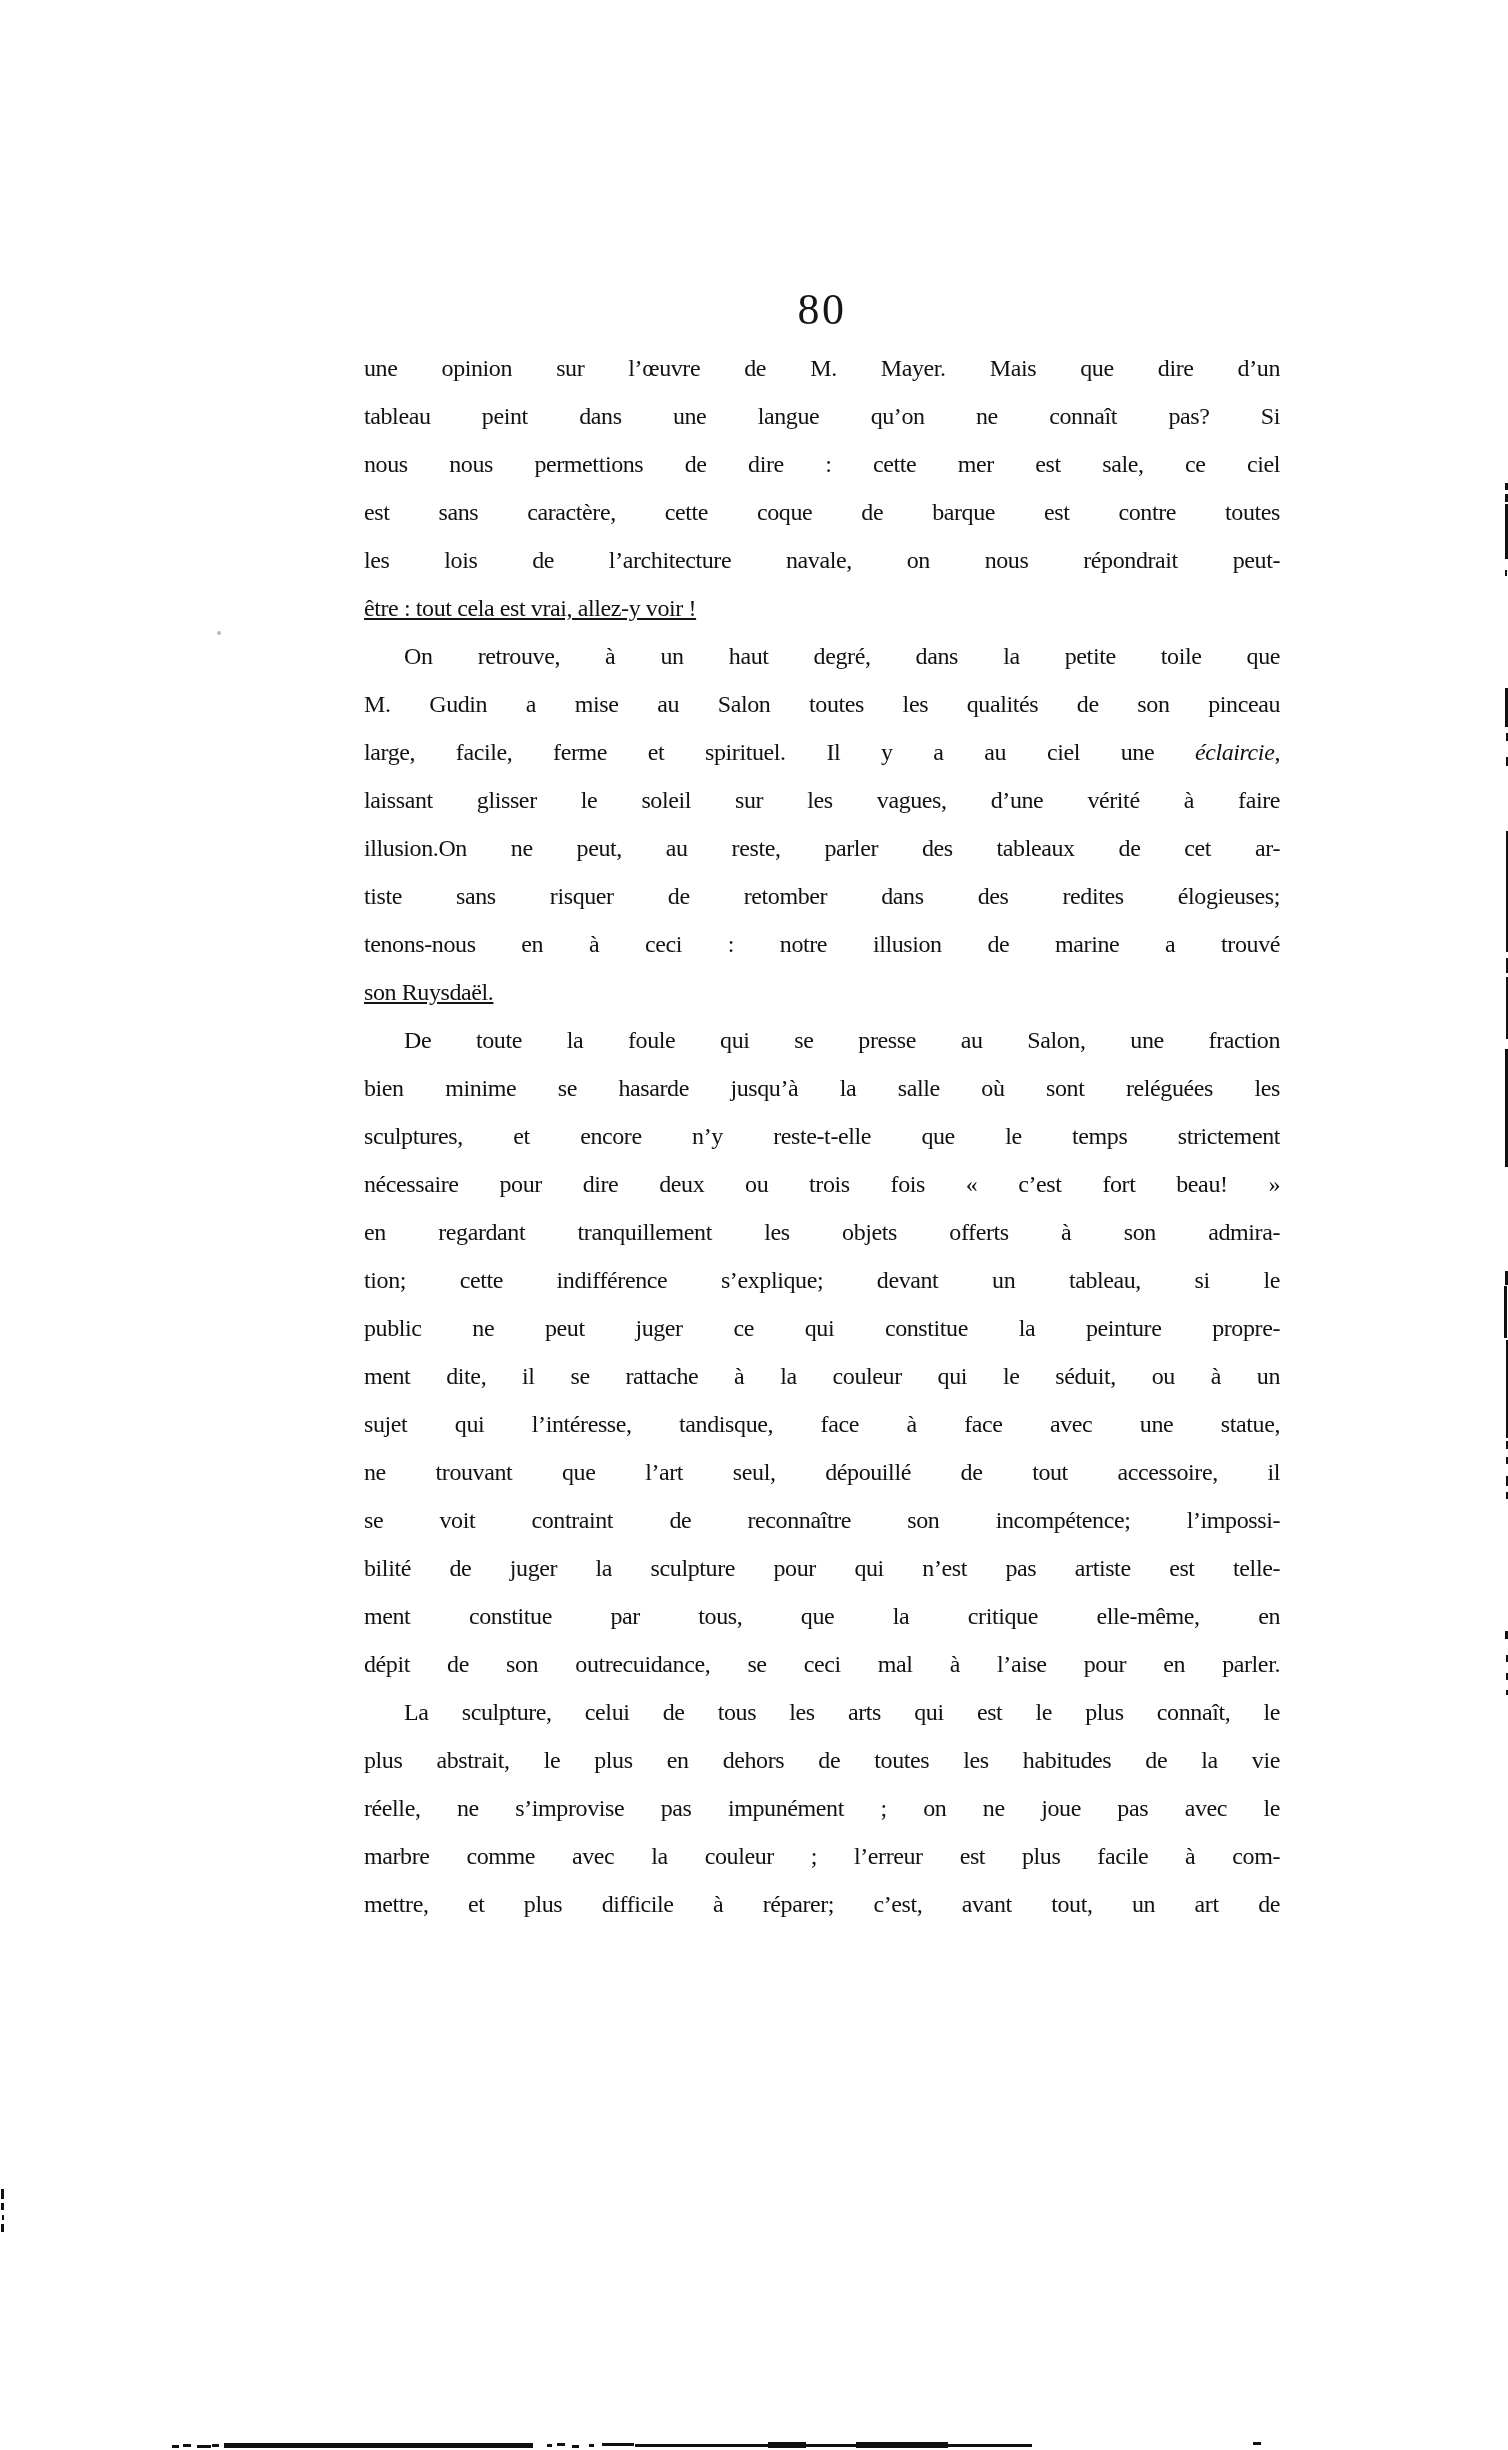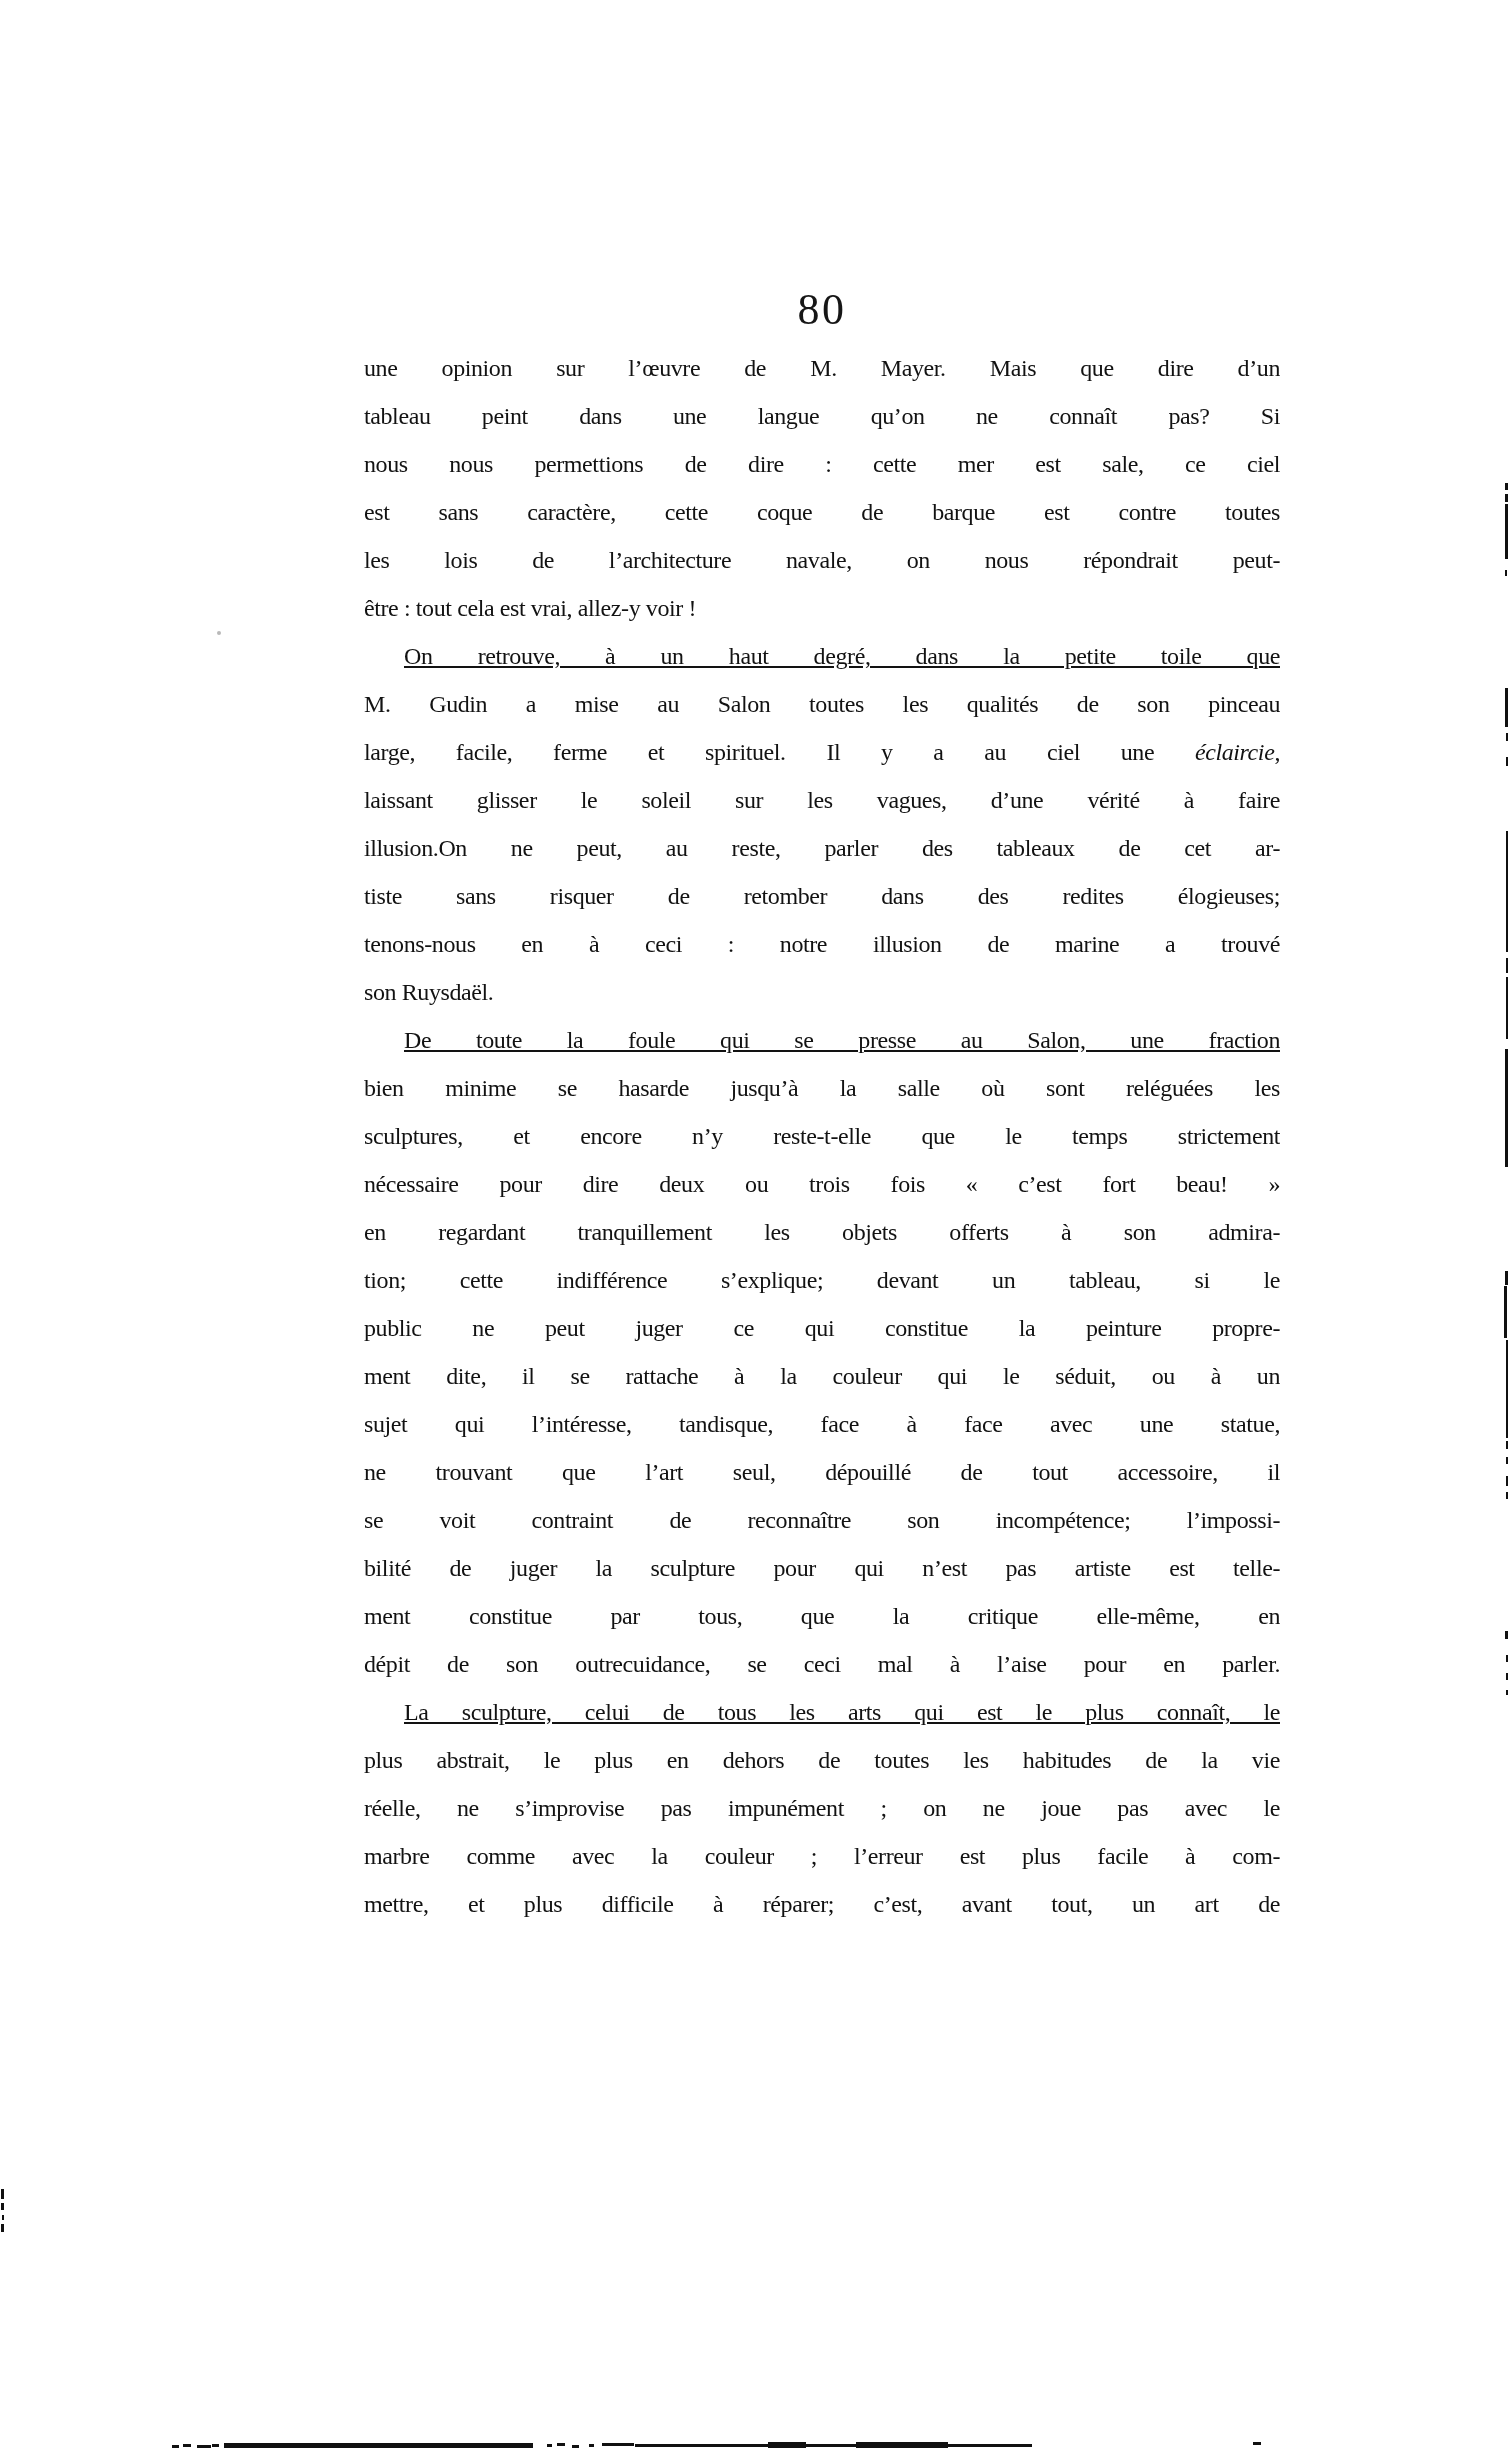--- a/index.html
+++ b/index.html
@@ -32,22 +32,22 @@
     height: 48px;
     line-height: 48px;
     font-size: 24px;
     letter-spacing: -0.4px;
     text-align: justify;
     text-align-last: justify;
     text-justify: inter-word;
     overflow: hidden;
     white-space: normal;
   }
-  .line.nojust { text-align: center; text-align-last: left; }
-  .line.indent { text-indent: 40px; text-decoration: underline; }
+  .line.nojust { text-align: center; text-align-last: left; text-decoration: underline; }
+  .line.indent { text-indent: 40px; }
   .line .em { font-style: italic; }
   .artifact {
     position: absolute;
     background: #101010;
   }
   .artifact.speck { background: #b9b9b9; border-radius: 50%; }
 </style>
 </head>
 <body>
 

